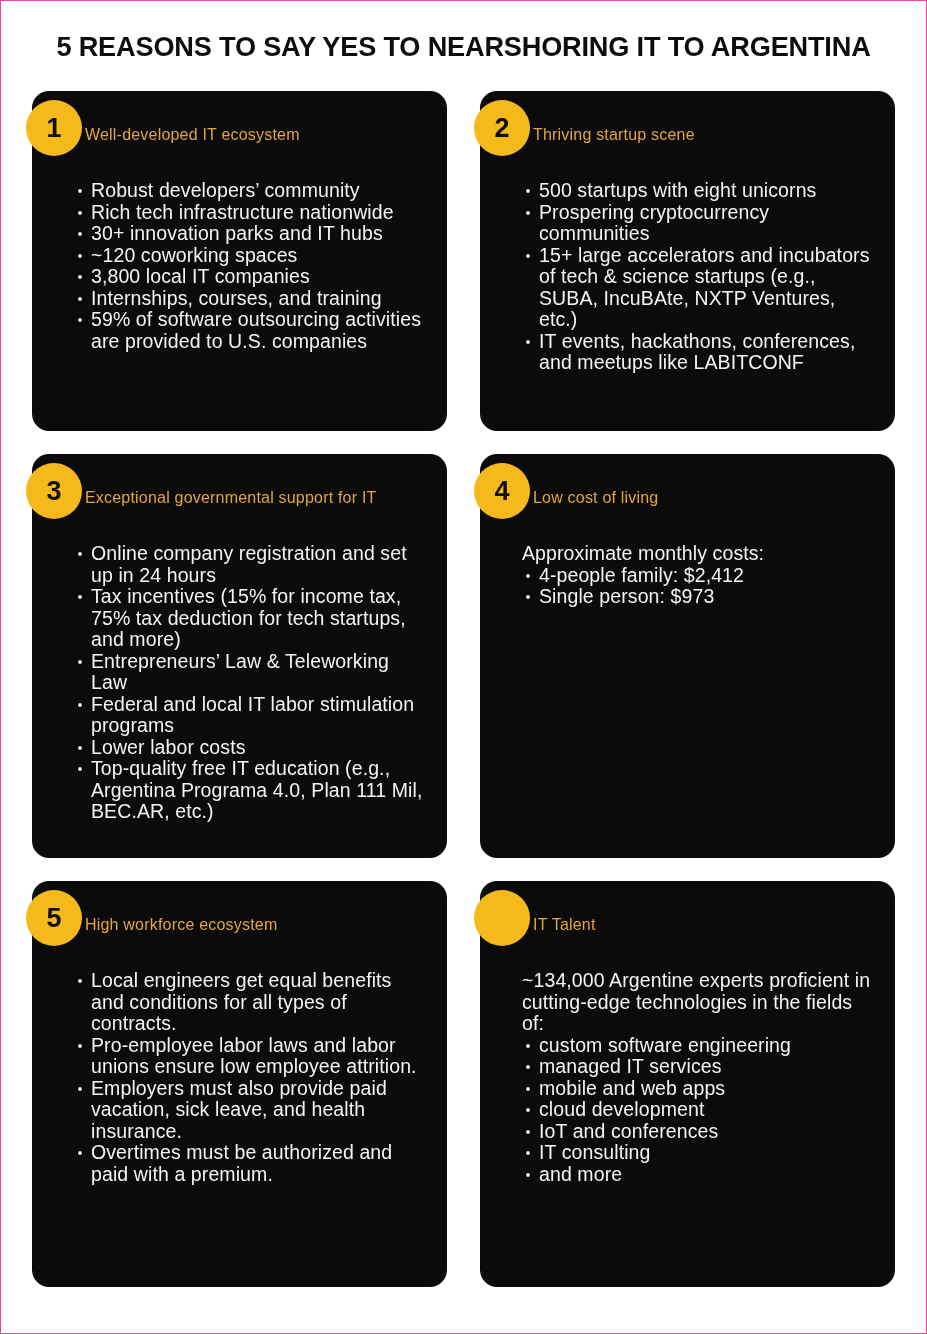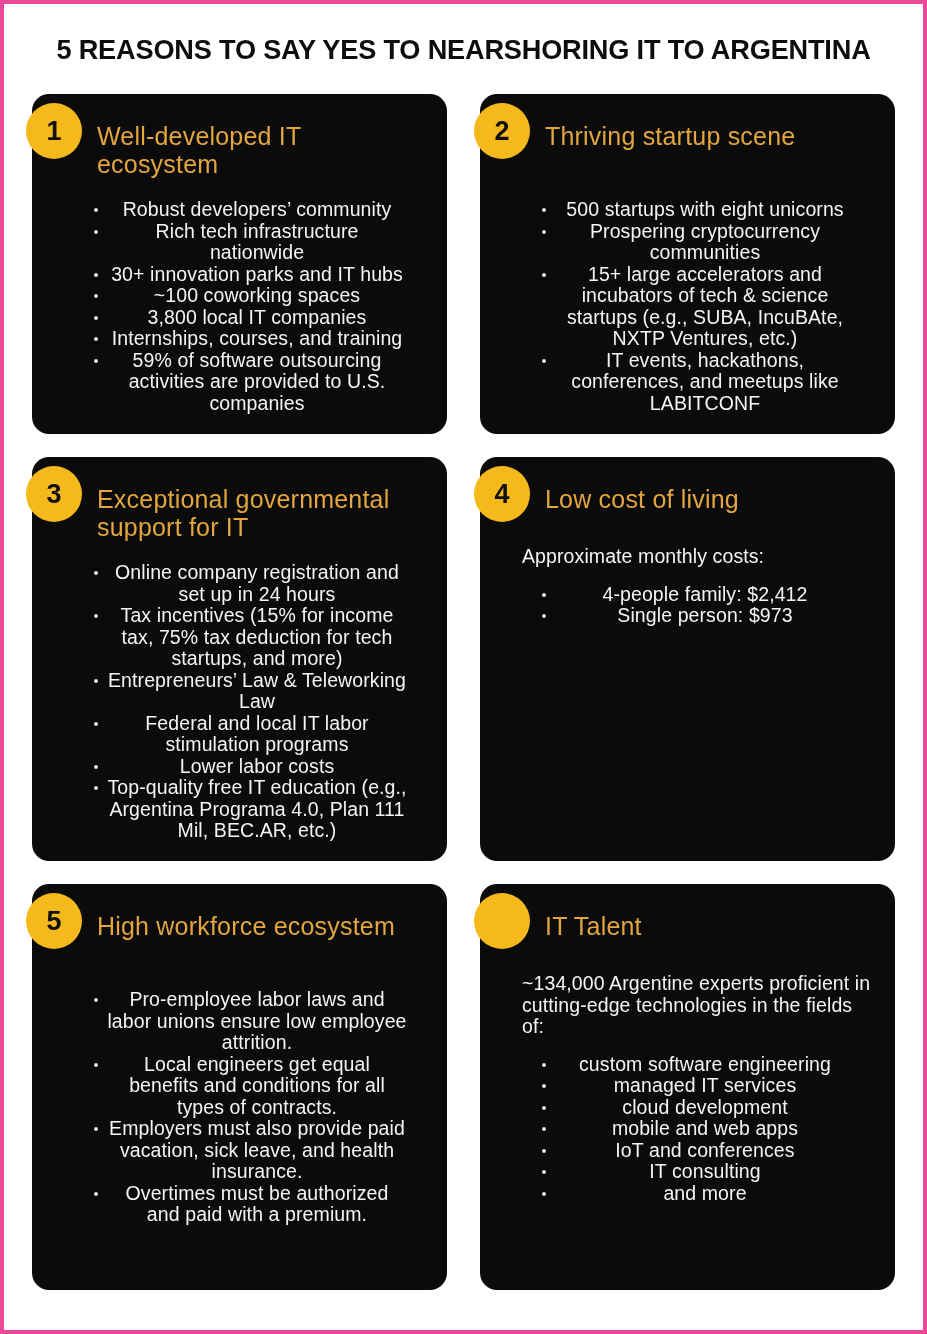--- a/index.html
+++ b/index.html
@@ -3,21 +3,21 @@
 <meta charset="utf-8">
 <style>
   html, body { margin: 0; padding: 0; background: #fff; }
   * { box-sizing: border-box; }
 
   .page {
     position: relative;
     width: 927px;
     height: 1334px;
     background: #ffffff;
-    border: 4px solid #ec4899;
+    border: 1px solid #ec4899;
     font-family: "Liberation Sans", sans-serif;
     overflow: hidden;
   }
 
   .title {
     margin: 0;
     padding-top: 30px;
     height: 90px;
     text-align: center;
     font-size: 28px;
@@ -58,23 +58,23 @@
     justify-content: center;
   }
   .badge-num {
     font-size: 27px;
     font-weight: bold;
     color: #101010;
     line-height: 1;
   }
 
   .card-title {
-    margin: 12px;
-    padding: 16px 18px 0 53px;
-    font-size: 25px;
+    margin: 0;
+    padding: 35px 18px 0 53px;
+    font-size: 16px;
     font-weight: 400;
     line-height: 1.13;
     letter-spacing: 0.2px;
     color: var(--heading, #e3a53e);
   }
 
   .body {
     position: absolute;
     top: 89px;
     left: 42px;
@@ -83,23 +83,22 @@
     line-height: 21.5px;
     letter-spacing: 0.1px;
     color: var(--text, #f4f4f4);
   }
 
   .paras .para { margin: 0; }
   .paras .para + .para { }
 
   .bullets {
     list-style: none;
-    margin: 16px;
+    margin: 0;
     padding: 0;
-    text-align: center;
   }
   .bullets li {
     position: relative;
     padding-left: 17px;
   }
   .bullets li::before {
     content: '';
     position: absolute;
     left: 4px;
     top: 9px;
@@ -119,21 +118,21 @@
     <div class="badge">
       <span class="badge-num">1</span>
     </div>
     <h2 class="card-title">Well-developed IT ecosystem</h2>
     <div class="body">
 
       <ul class="bullets">
             <li>Robust developers’ community</li>
             <li>Rich tech infrastructure nationwide</li>
             <li>30+ innovation parks and IT hubs</li>
-            <li>~100 coworking spaces</li>
+            <li>~120 coworking spaces</li>
             <li>3,800 local IT companies</li>
             <li>Internships, courses, and training</li>
             <li>59% of software outsourcing activities are provided to U.S. companies</li>
           </ul>
     </div>
   </section>
 
   <section class="card">
     <div class="badge">
       <span class="badge-num">2</span>
@@ -185,42 +184,42 @@
   </section>
 
   <section class="card">
     <div class="badge">
       <span class="badge-num">5</span>
     </div>
     <h2 class="card-title">High workforce ecosystem</h2>
     <div class="body">
 
       <ul class="bullets">
+            <li>Local engineers get equal benefits and conditions for all types of contracts.</li>
             <li>Pro-employee labor laws and labor unions ensure low employee attrition.</li>
-            <li>Local engineers get equal benefits and conditions for all types of contracts.</li>
             <li>Employers must also provide paid vacation, sick leave, and health insurance.</li>
             <li>Overtimes must be authorized and paid with a premium.</li>
           </ul>
     </div>
   </section>
 
   <section class="card">
     <div class="badge">
       <span class="badge-num"></span>
     </div>
     <h2 class="card-title">IT Talent</h2>
     <div class="body">
       <div class="paras">
             <p class="para">~134,000 Argentine experts proficient in cutting-edge technologies in the fields of:</p>
           </div>
       <ul class="bullets">
             <li>custom software engineering</li>
             <li>managed IT services</li>
+            <li>mobile and web apps</li>
             <li>cloud development</li>
-            <li>mobile and web apps</li>
             <li>IoT and conferences</li>
             <li>IT consulting</li>
             <li>and more</li>
           </ul>
     </div>
   </section>
 </div>
 </div>
 
 </body></html>

